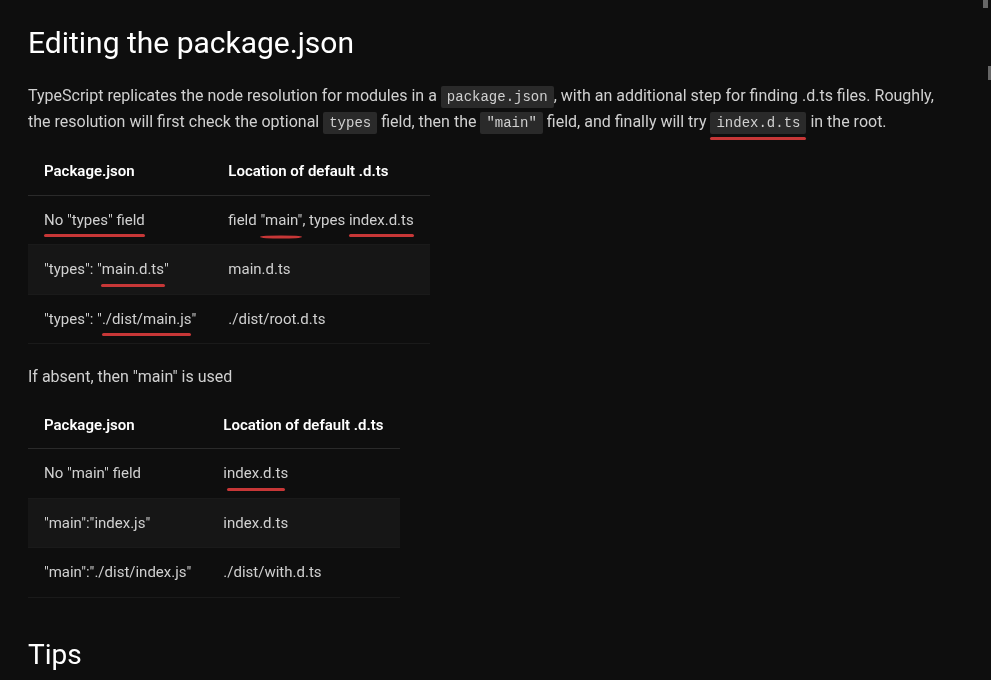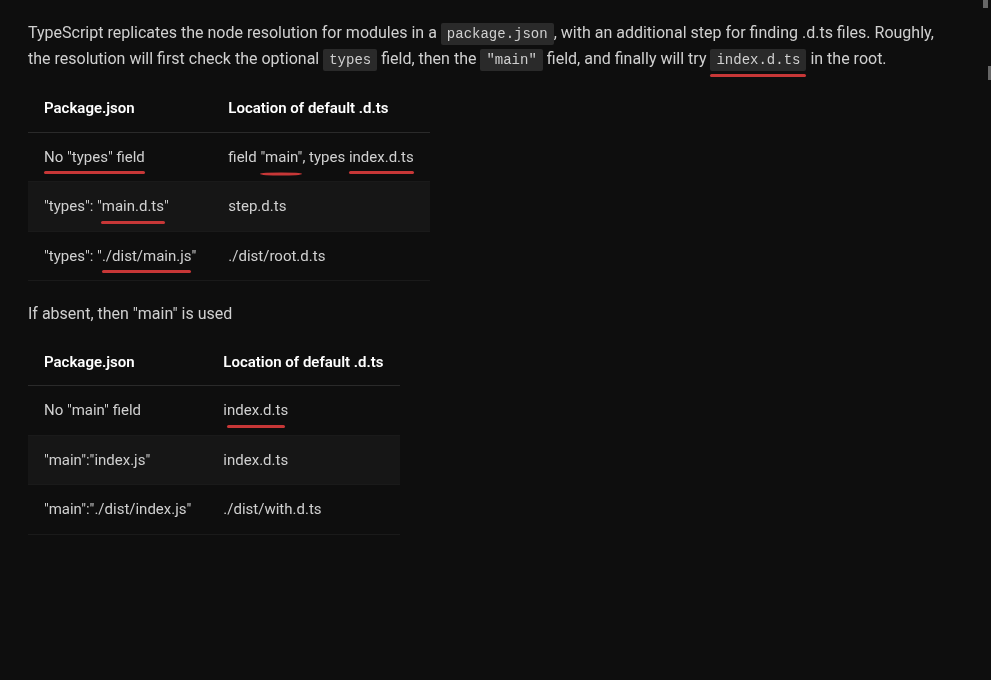--- a/index.html
+++ b/index.html
@@ -121,40 +121,41 @@
       width: 3px;
       height: 14px;
       background: #666;
     }
   </style>
 </head>
 <body>
 
 <div class="content">
 
+  <h1>Editing the package.json</h1>
 
   <p>
     <span>TypeScript replicates the node resolution for modules in a </span><code>package.json</code><span>, with an additional step for finding .d.ts files. Roughly, the resolution will first check the optional </span><code>types</code><span> field, then the </span><code>"main"</code><span> field, and finally will try </span><span class="underline-red"><code>index.d.ts</code></span><span> in the root.</span>
   </p>
 
   <table>
     <thead>
       <tr>
         <th>Package.json</th>
         <th>Location of default .d.ts</th>
       </tr>
     </thead>
     <tbody>
       <tr>
         <td><span class="underline-red"><span>No </span><span>"types" field</span></span></td>
         <td><span>field </span><span class="underline-red curve">"main"</span><span>, types </span><span class="underline-red">index.d.ts</span></td>
       </tr>
       <tr>
         <td><span>"types": </span><span class="underline-red short">"main.d.ts"</span></td>
-        <td>step.d.ts</td>
+        <td>main.d.ts</td>
       </tr>
       <tr>
         <td><span>"types": </span><span class="underline-red short">"./dist/main.js"</span></td>
         <td>./dist/root.d.ts</td>
       </tr>
     </tbody>
   </table>
 
   <p class="subtext">If absent, then "main" is used</p>
 
@@ -174,19 +175,20 @@
         <td>"main":"index.js"</td>
         <td>index.d.ts</td>
       </tr>
       <tr>
         <td>"main":"./dist/index.js"</td>
         <td>./dist/with.d.ts</td>
       </tr>
     </tbody>
   </table>
 
+  <h2>Tips</h2>
 
 </div>
 
 <div class="scrollbar">
   <div class="scrollbar-thumb-top"></div>
   <div class="scrollbar-thumb-side"></div>
 </div>
 
 </body></html>

